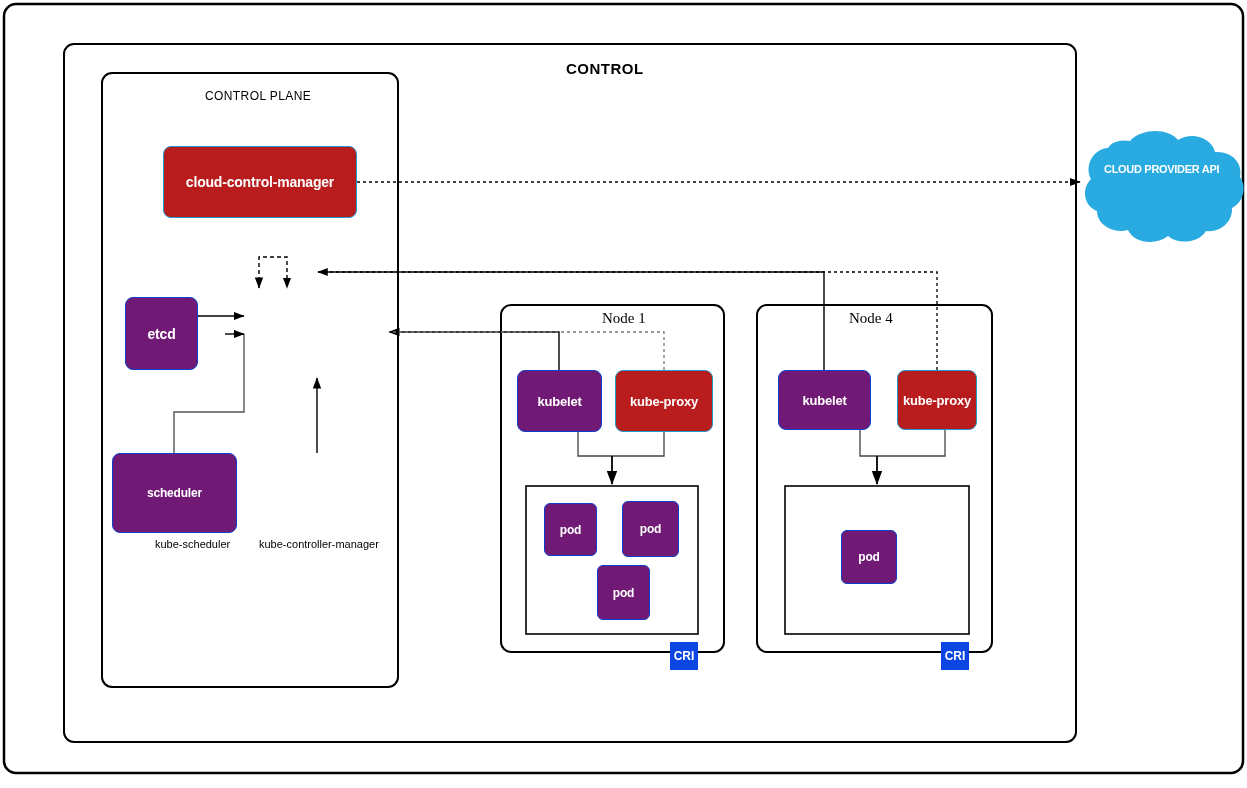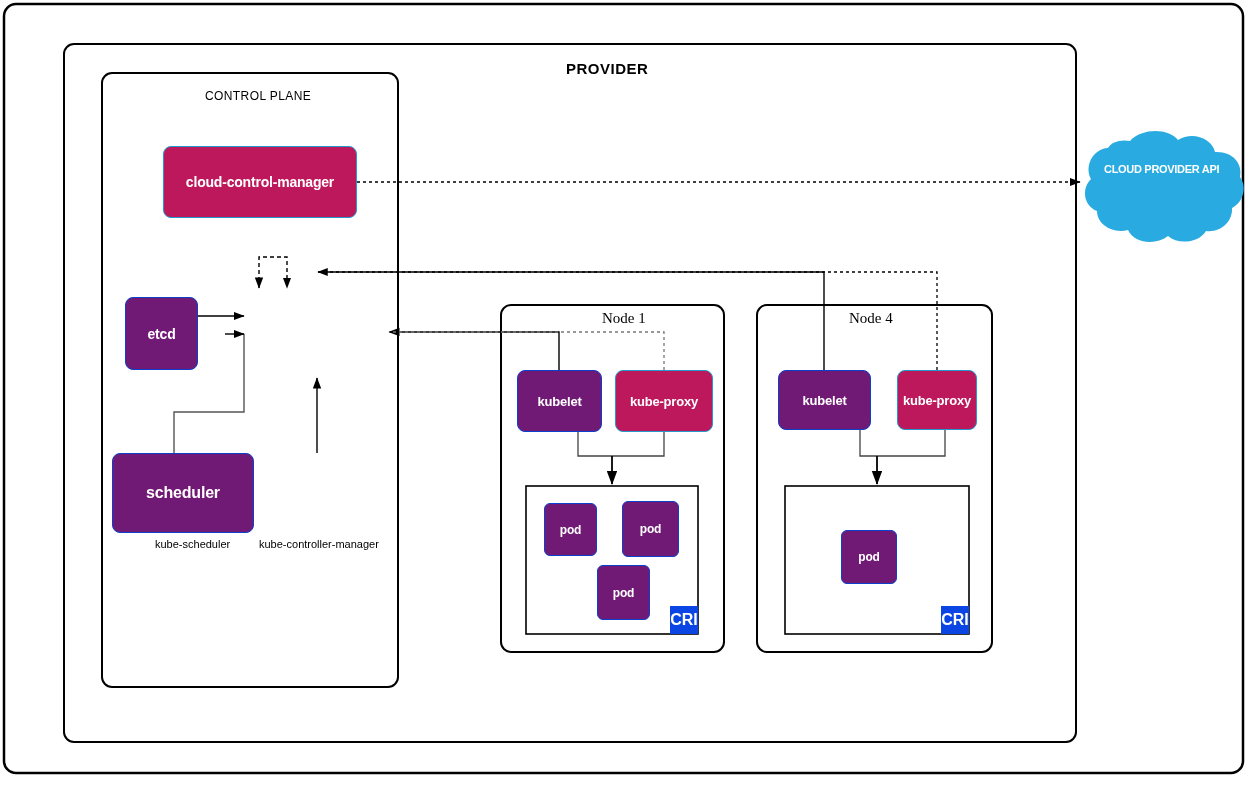--- a/index.html
+++ b/index.html
@@ -34,21 +34,21 @@
     box-sizing: border-box;
     font-weight: bold;
     color: #ffffff;
     letter-spacing: -0.2px;
   }
   .blue-dark {
     background: #701a75;
     border: 1px solid #0B3FCC;
   }
   .blue-light {
-    background: #be185d;
+    background: #b91c1c;
     border: 1px solid #2499CC;
   }
   .r8  { border-radius: 8px; }
   .r6  { border-radius: 6px; }
   .plain-label {
     position: absolute;
     color: #000000;
     font-family: "Liberation Sans", sans-serif;
     white-space: nowrap;
   }
@@ -56,25 +56,26 @@
     position: absolute;
     color: #000000;
     font-family: "Liberation Serif", serif;
     white-space: nowrap;
   }
   .cri-badge {
     position: absolute;
     background: #0B46E5;
     color: #ffffff;
     font-weight: bold;
-    font-size: 16px;
+    font-size: 12px;
     display: flex;
     align-items: center;
     justify-content: center;
     box-sizing: border-box;
+    margin-top: 36px;
   }
   .cloud-text {
     position: absolute;
     color: #ffffff;
     font-weight: bold;
     font-size: 11px;
     white-space: nowrap;
     letter-spacing: -0.3px;
   }
 </style>
@@ -158,30 +159,30 @@
 
     
     <path d="M578 432 L578 456 L664 456 L664 432" fill="none" stroke="#444444" stroke-width="1.3"></path>
     <path d="M612 456 L612 484" fill="none" stroke="#000000" stroke-width="1.8" marker-end="url(#arrow)"></path>
 
     
     <path d="M860 430 L860 456 L945 456 L945 430" fill="none" stroke="#444444" stroke-width="1.3"></path>
     <path d="M877 456 L877 484" fill="none" stroke="#000000" stroke-width="1.8" marker-end="url(#arrow)"></path>
   </svg>
 
-  <div class="plain-label" style="left:566px; top:60px; font-size:15px; font-weight:bold; letter-spacing:0.5px;">PROVIDER</div>
+  <div class="plain-label" style="left:566px; top:60px; font-size:15px; font-weight:bold; letter-spacing:0.5px;">CONTROL</div>
 
   <div class="plain-label" style="left:205px; top:89px; font-size:12px; letter-spacing:0.4px;">CONTROL PLANE</div>
 
   <div class="node-box blue-light r8" style="left:163px; top:146px; width:194px; height:72px; font-size:14px;">cloud-control-manager</div>
 
   <div class="node-box blue-dark r8" style="left:125px; top:297px; width:73px; height:73px; font-size:14px;">etcd</div>
 
 
-  <div class="node-box blue-dark r8" style="left:112px; top:453px; width:142px; height:80px; font-size:16px;">scheduler</div>
+  <div class="node-box blue-dark r8" style="left:112px; top:453px; width:125px; height:80px; font-size:12px;">scheduler</div>
 
 
   <div class="plain-label" style="left:155px; top:538px; font-size:11px;">kube-scheduler</div>
   <div class="plain-label" style="left:259px; top:538px; font-size:11px;">kube-controller-manager</div>
 
   <div class="cloud-text" style="left:1104px; top:163px;">CLOUD PROVIDER API</div>
 
   <div class="serif-label" style="left:586px; top:310px; font-size:15px;margin-left:16px;">Node 1</div>
 
   <div class="node-box blue-dark r8" style="left:517px; top:370px; width:85px; height:62px; font-size:13px;">kubelet</div>

